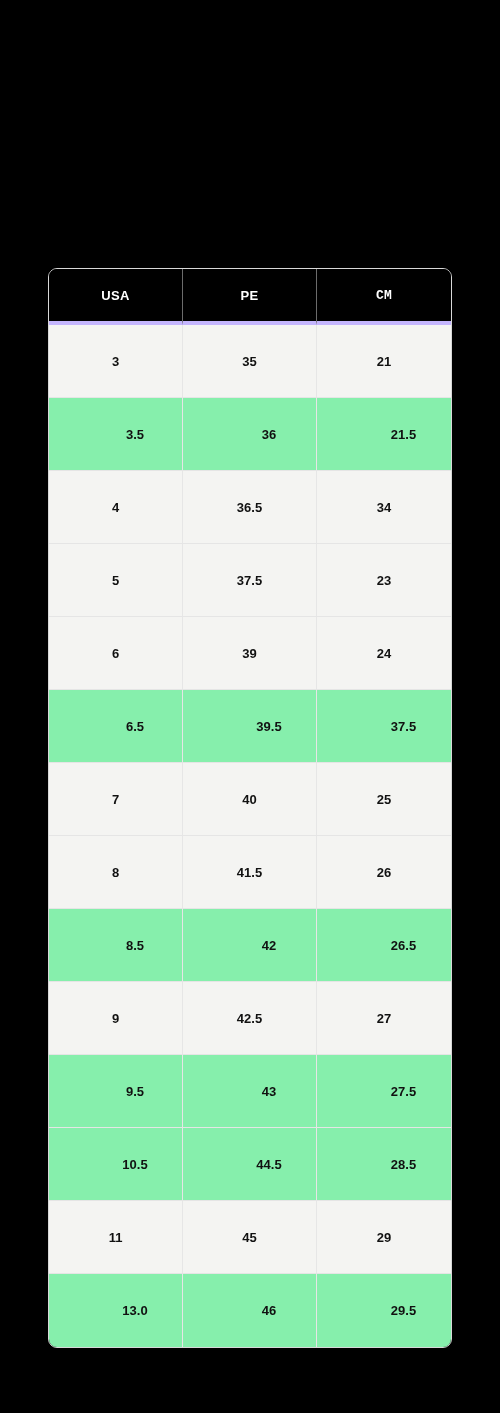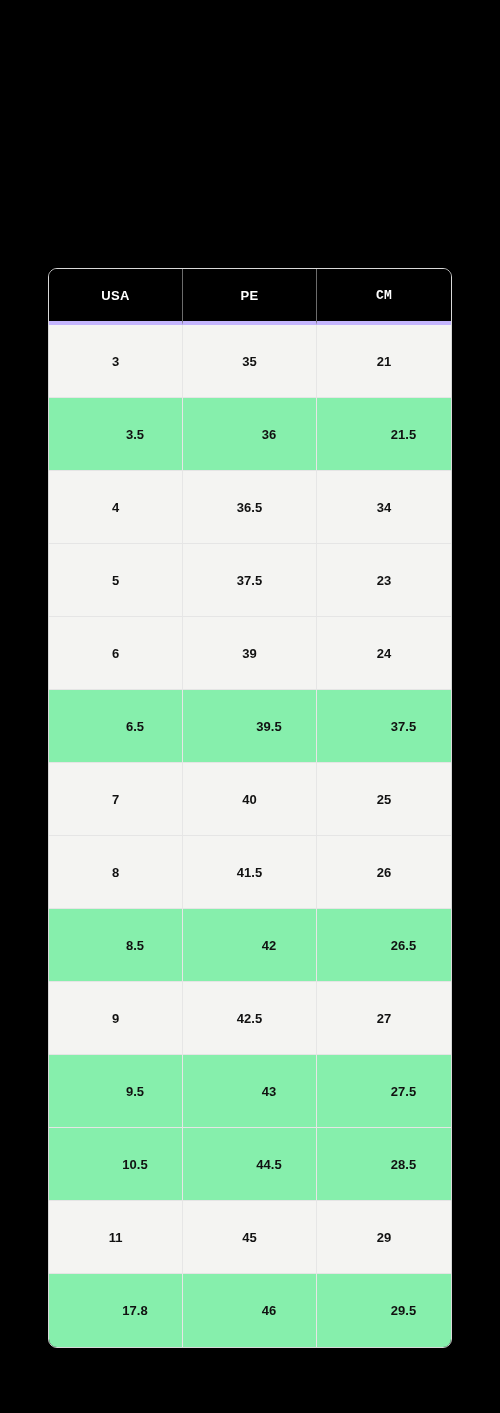--- a/index.html
+++ b/index.html
@@ -152,19 +152,19 @@
           <td>10.5</td>
           <td>44.5</td>
           <td>28.5</td>
         </tr>
         <tr class="row-odd">
           <td>11</td>
           <td>45</td>
           <td>29</td>
         </tr>
         <tr class="row-even">
-          <td>17.8</td>
+          <td>13.0</td>
           <td>46</td>
           <td>29.5</td>
         </tr>
       </tbody>
   </table>
 </div>
 
 </body></html>

